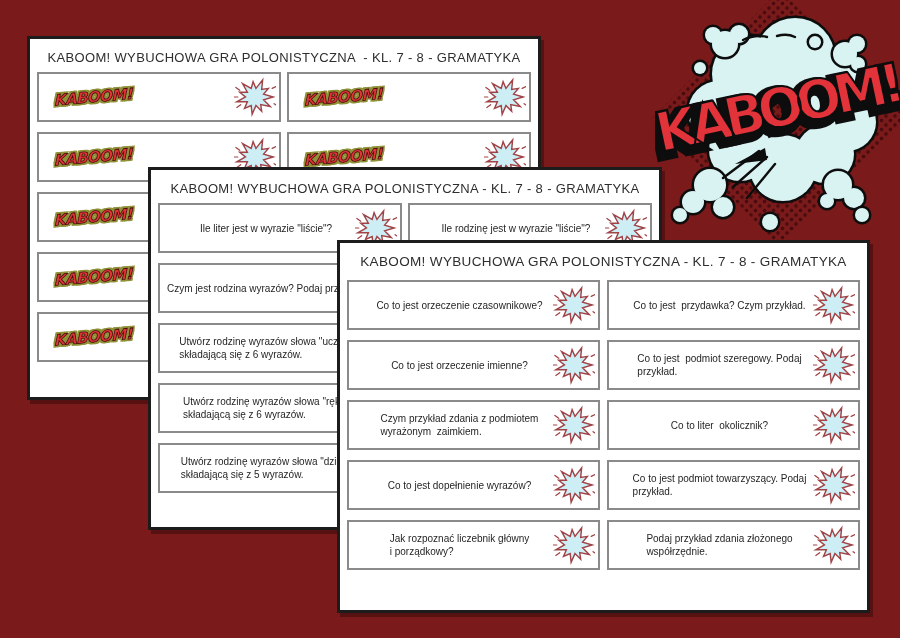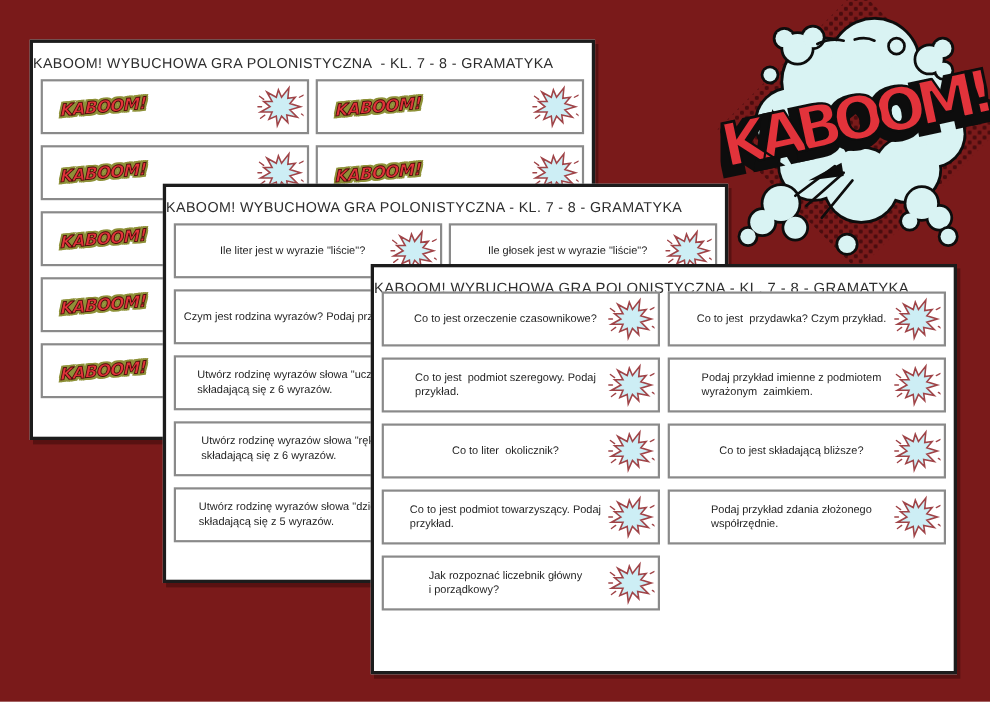--- a/index.html
+++ b/index.html
@@ -37,33 +37,33 @@
     background:var(--page_bg,#fff);
     border:3px solid var(--page_border,#1c1c1c);
     box-shadow:3px 4px 0 rgba(25,4,4,0.35);
     box-sizing:border-box;
   }
   #page-back  { left:27px;  top:36px;  width:514px; height:364px; z-index:3; }
   #page-middle{ left:148px; top:167px; width:514px; height:363px; z-index:4; }
   #page-front { left:337px; top:240px; width:533px; height:373px; z-index:5; }
 
   .page-title{
-    margin-top:11px; text-align:left;
+    margin-top:11px; text-align:center;
     font-size:13px; letter-spacing:0.35px;
     color:var(--title_text,#2e2e2e);
     white-space:pre;
   }
   #page-front .page-title{ font-size:13.5px; }
 
   .cards{
     position:absolute; left:7px; right:7px; top:33px;
     display:grid; grid-template-columns:1fr 1fr;
     column-gap:6px; row-gap:10px;
   }
-  #page-front .cards{ top:22px; column-gap:7px; }
+  #page-front .cards{ top:37px; column-gap:7px; }
 
   .card{
     position:relative; height:50px;
     border:2px solid var(--card_border,#8a8a8a);
     background:#fff; box-sizing:border-box;
     overflow:hidden;
   }
   .card-text{
     position:absolute; left:6px; right:34px; top:0; bottom:0;
     display:flex; align-items:center; justify-content:center;
@@ -273,21 +273,21 @@
     <div class="page-title">KABOOM! WYBUCHOWA GRA POLONISTYCZNA - KL. 7 - 8 - GRAMATYKA</div>
     <div class="cards">
         <div class="card">
           <div class="card-text">Ile liter jest w wyrazie "liście"?</div>
           <svg class="starburst" viewBox="0 0 44 44">
             <polygon points="41,22 31,19 36,13 29,14 30,4 23,13 20,6 18,13 9,8 14,17 6,17 12,22 3,27 14,27 11,34 18,31 19,40 23,31 29,37 28,30 38,32 31,25" fill="#cdeef5" stroke="#a04448" stroke-width="1.5"></polygon>
             <path d="M2,12 L6,15 M0,22 L4,22 M3,33 L7,30 M40,13 L44,11 M42,29 L45,31" stroke="#a04448" stroke-width="1.3" fill="none" stroke-linecap="round"></path>
           </svg>
         </div>
         <div class="card">
-          <div class="card-text">Ile głosek jest w wyrazie "liście"?</div>
+          <div class="card-text">Ile rodzinę jest w wyrazie "liście"?</div>
           <svg class="starburst" viewBox="0 0 44 44">
             <polygon points="41,22 31,19 36,13 29,14 30,4 23,13 20,6 18,13 9,8 14,17 6,17 12,22 3,27 14,27 11,34 18,31 19,40 23,31 29,37 28,30 38,32 31,25" fill="#cdeef5" stroke="#a04448" stroke-width="1.5"></polygon>
             <path d="M2,12 L6,15 M0,22 L4,22 M3,33 L7,30 M40,13 L44,11 M42,29 L45,31" stroke="#a04448" stroke-width="1.3" fill="none" stroke-linecap="round"></path>
           </svg>
         </div>
         <div class="card">
           <div class="card-text">Czym jest rodzina wyrazów? Podaj przykład.</div>
           <svg class="starburst" viewBox="0 0 44 44">
             <polygon points="41,22 31,19 36,13 29,14 30,4 23,13 20,6 18,13 9,8 14,17 6,17 12,22 3,27 14,27 11,34 18,31 19,40 23,31 29,37 28,30 38,32 31,25" fill="#cdeef5" stroke="#a04448" stroke-width="1.5"></polygon>
             <path d="M2,12 L6,15 M0,22 L4,22 M3,33 L7,30 M40,13 L44,11 M42,29 L45,31" stroke="#a04448" stroke-width="1.3" fill="none" stroke-linecap="round"></path>
@@ -359,69 +359,76 @@
           </svg>
         </div>
         <div class="card">
           <div class="card-text">Co to jest  przydawka? Czym przykład.</div>
           <svg class="starburst" viewBox="0 0 44 44">
             <polygon points="41,22 31,19 36,13 29,14 30,4 23,13 20,6 18,13 9,8 14,17 6,17 12,22 3,27 14,27 11,34 18,31 19,40 23,31 29,37 28,30 38,32 31,25" fill="#cdeef5" stroke="#a04448" stroke-width="1.5"></polygon>
             <path d="M2,12 L6,15 M0,22 L4,22 M3,33 L7,30 M40,13 L44,11 M42,29 L45,31" stroke="#a04448" stroke-width="1.3" fill="none" stroke-linecap="round"></path>
           </svg>
         </div>
         <div class="card">
+          <div class="card-text">Co to jest orzeczenie imienne?</div>
+          <svg class="starburst" viewBox="0 0 44 44">
+            <polygon points="41,22 31,19 36,13 29,14 30,4 23,13 20,6 18,13 9,8 14,17 6,17 12,22 3,27 14,27 11,34 18,31 19,40 23,31 29,37 28,30 38,32 31,25" fill="#cdeef5" stroke="#a04448" stroke-width="1.5"></polygon>
+            <path d="M2,12 L6,15 M0,22 L4,22 M3,33 L7,30 M40,13 L44,11 M42,29 L45,31" stroke="#a04448" stroke-width="1.3" fill="none" stroke-linecap="round"></path>
+          </svg>
+        </div>
+        <div class="card">
           <div class="card-text">Co to jest  podmiot szeregowy. Podaj
 przykład.</div>
           <svg class="starburst" viewBox="0 0 44 44">
             <polygon points="41,22 31,19 36,13 29,14 30,4 23,13 20,6 18,13 9,8 14,17 6,17 12,22 3,27 14,27 11,34 18,31 19,40 23,31 29,37 28,30 38,32 31,25" fill="#cdeef5" stroke="#a04448" stroke-width="1.5"></polygon>
             <path d="M2,12 L6,15 M0,22 L4,22 M3,33 L7,30 M40,13 L44,11 M42,29 L45,31" stroke="#a04448" stroke-width="1.3" fill="none" stroke-linecap="round"></path>
           </svg>
         </div>
         <div class="card">
-          <div class="card-text">Podaj przykład imienne z podmiotem
+          <div class="card-text">Czym przykład zdania z podmiotem
 wyrażonym  zaimkiem.</div>
           <svg class="starburst" viewBox="0 0 44 44">
             <polygon points="41,22 31,19 36,13 29,14 30,4 23,13 20,6 18,13 9,8 14,17 6,17 12,22 3,27 14,27 11,34 18,31 19,40 23,31 29,37 28,30 38,32 31,25" fill="#cdeef5" stroke="#a04448" stroke-width="1.5"></polygon>
             <path d="M2,12 L6,15 M0,22 L4,22 M3,33 L7,30 M40,13 L44,11 M42,29 L45,31" stroke="#a04448" stroke-width="1.3" fill="none" stroke-linecap="round"></path>
           </svg>
         </div>
         <div class="card">
           <div class="card-text">Co to liter  okolicznik?</div>
           <svg class="starburst" viewBox="0 0 44 44">
             <polygon points="41,22 31,19 36,13 29,14 30,4 23,13 20,6 18,13 9,8 14,17 6,17 12,22 3,27 14,27 11,34 18,31 19,40 23,31 29,37 28,30 38,32 31,25" fill="#cdeef5" stroke="#a04448" stroke-width="1.5"></polygon>
             <path d="M2,12 L6,15 M0,22 L4,22 M3,33 L7,30 M40,13 L44,11 M42,29 L45,31" stroke="#a04448" stroke-width="1.3" fill="none" stroke-linecap="round"></path>
           </svg>
         </div>
         <div class="card">
-          <div class="card-text">Co to jest składającą bliższe?</div>
+          <div class="card-text">Co to jest dopełnienie wyrazów?</div>
           <svg class="starburst" viewBox="0 0 44 44">
             <polygon points="41,22 31,19 36,13 29,14 30,4 23,13 20,6 18,13 9,8 14,17 6,17 12,22 3,27 14,27 11,34 18,31 19,40 23,31 29,37 28,30 38,32 31,25" fill="#cdeef5" stroke="#a04448" stroke-width="1.5"></polygon>
             <path d="M2,12 L6,15 M0,22 L4,22 M3,33 L7,30 M40,13 L44,11 M42,29 L45,31" stroke="#a04448" stroke-width="1.3" fill="none" stroke-linecap="round"></path>
           </svg>
         </div>
         <div class="card">
           <div class="card-text">Co to jest podmiot towarzyszący. Podaj
 przykład.</div>
           <svg class="starburst" viewBox="0 0 44 44">
             <polygon points="41,22 31,19 36,13 29,14 30,4 23,13 20,6 18,13 9,8 14,17 6,17 12,22 3,27 14,27 11,34 18,31 19,40 23,31 29,37 28,30 38,32 31,25" fill="#cdeef5" stroke="#a04448" stroke-width="1.5"></polygon>
             <path d="M2,12 L6,15 M0,22 L4,22 M3,33 L7,30 M40,13 L44,11 M42,29 L45,31" stroke="#a04448" stroke-width="1.3" fill="none" stroke-linecap="round"></path>
           </svg>
         </div>
         <div class="card">
+          <div class="card-text">Jak rozpoznać liczebnik główny
+i porządkowy?</div>
+          <svg class="starburst" viewBox="0 0 44 44">
+            <polygon points="41,22 31,19 36,13 29,14 30,4 23,13 20,6 18,13 9,8 14,17 6,17 12,22 3,27 14,27 11,34 18,31 19,40 23,31 29,37 28,30 38,32 31,25" fill="#cdeef5" stroke="#a04448" stroke-width="1.5"></polygon>
+            <path d="M2,12 L6,15 M0,22 L4,22 M3,33 L7,30 M40,13 L44,11 M42,29 L45,31" stroke="#a04448" stroke-width="1.3" fill="none" stroke-linecap="round"></path>
+          </svg>
+        </div>
+        <div class="card">
           <div class="card-text">Podaj przykład zdania złożonego
 współrzędnie.</div>
           <svg class="starburst" viewBox="0 0 44 44">
             <polygon points="41,22 31,19 36,13 29,14 30,4 23,13 20,6 18,13 9,8 14,17 6,17 12,22 3,27 14,27 11,34 18,31 19,40 23,31 29,37 28,30 38,32 31,25" fill="#cdeef5" stroke="#a04448" stroke-width="1.5"></polygon>
             <path d="M2,12 L6,15 M0,22 L4,22 M3,33 L7,30 M40,13 L44,11 M42,29 L45,31" stroke="#a04448" stroke-width="1.3" fill="none" stroke-linecap="round"></path>
           </svg>
         </div>
-        <div class="card">
-          <div class="card-text">Jak rozpoznać liczebnik główny
-i porządkowy?</div>
-          <svg class="starburst" viewBox="0 0 44 44">
-            <polygon points="41,22 31,19 36,13 29,14 30,4 23,13 20,6 18,13 9,8 14,17 6,17 12,22 3,27 14,27 11,34 18,31 19,40 23,31 29,37 28,30 38,32 31,25" fill="#cdeef5" stroke="#a04448" stroke-width="1.5"></polygon>
-            <path d="M2,12 L6,15 M0,22 L4,22 M3,33 L7,30 M40,13 L44,11 M42,29 L45,31" stroke="#a04448" stroke-width="1.3" fill="none" stroke-linecap="round"></path>
-          </svg>
-        </div>
       </div>
   </div>
 
 </div>
 
 </body></html>

